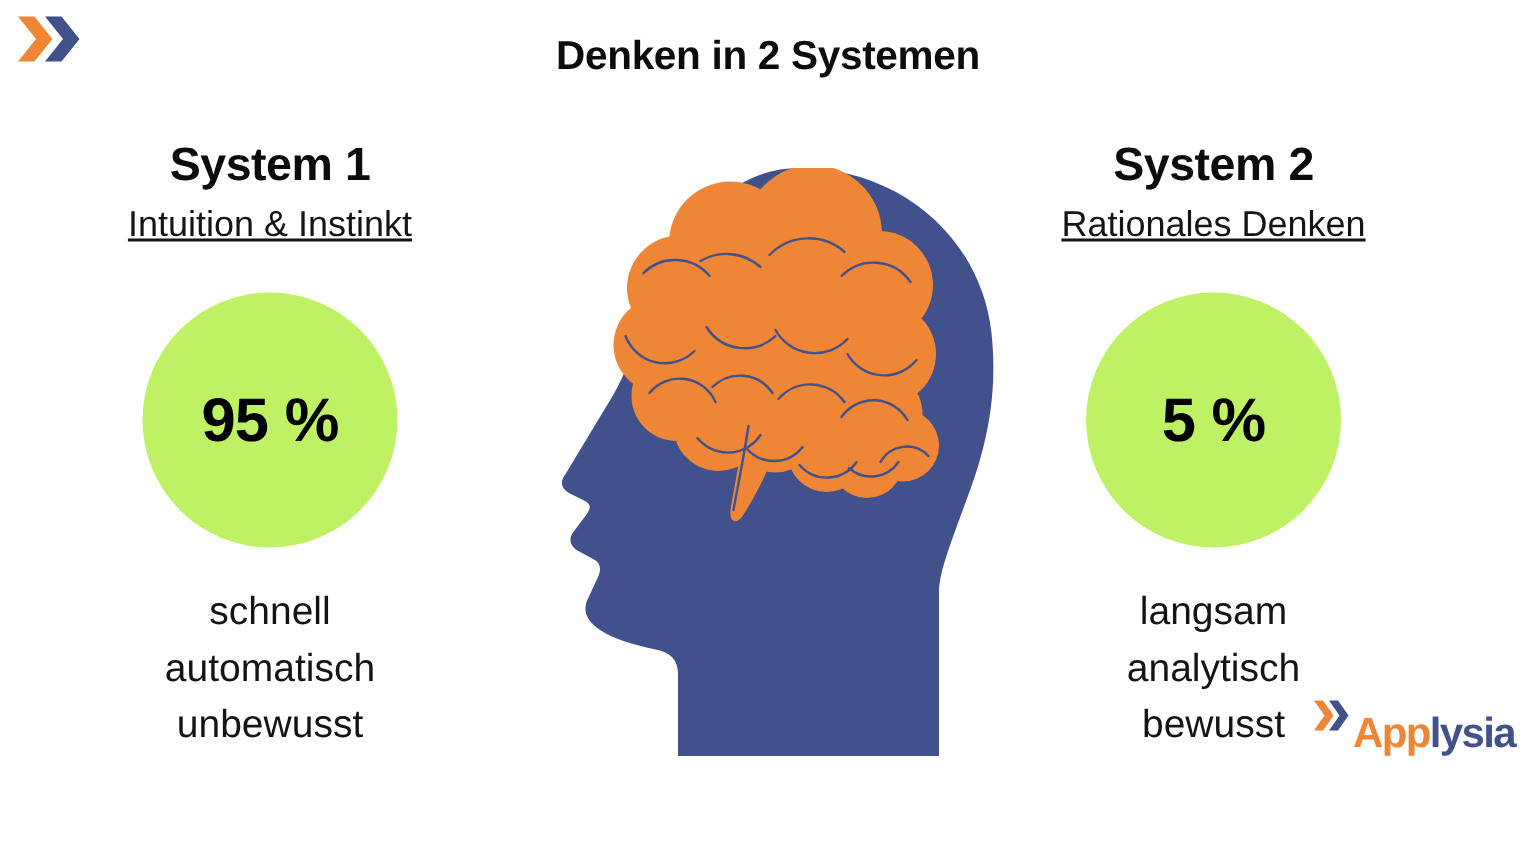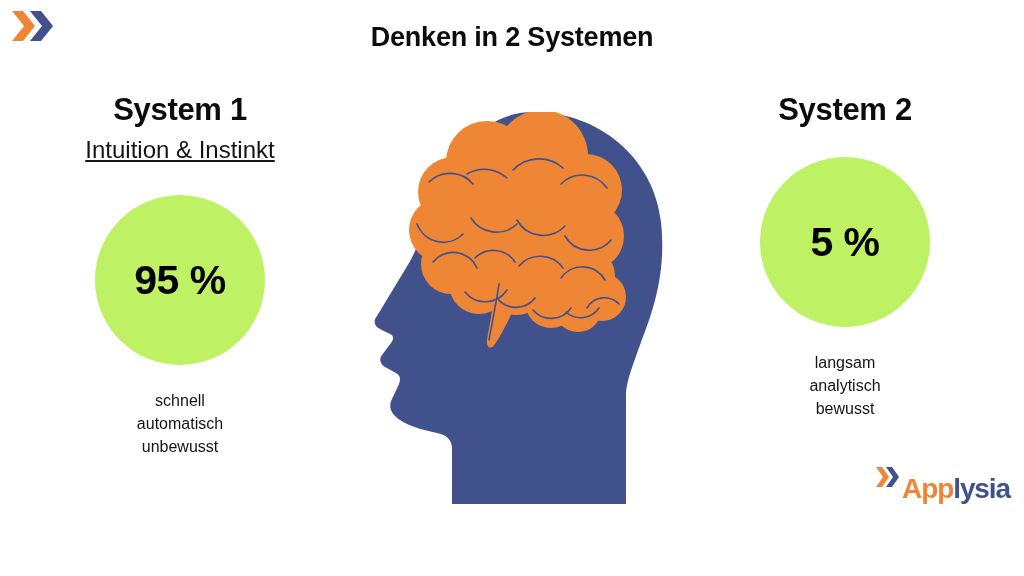--- a/index.html
+++ b/index.html
@@ -43,21 +43,21 @@
   }
 
   
   .column {
     position: absolute;
     top: 92px;
     width: 330px;
     text-align: center;
   }
   #column-system-1 { left: 15px; }
-  #column-system-2 { left: 680px; }
+  #column-system-2 { left: 644px; }
 
   .col-title {
     font-size: 31px;
     font-weight: bold;
     color: #0c0c0c;
     line-height: 1.14;
     letter-spacing: -0.3px;
     white-space: nowrap;
   }
   .col-subtitle {
@@ -83,21 +83,21 @@
   .pct-value {
     font-size: 41px;
     font-weight: bold;
     color: #000000;
     letter-spacing: -0.5px;
     line-height: 1;
   }
 
   .traits {
     margin-top: 24px;
-    font-size: 16px;
+    font-size: 26px;
     color: #141414;
     line-height: 1.44;
   }
   .trait { white-space: nowrap; }
 
   
   #head-illustration {
     position: absolute;
     left: 337px;
     top: 112px;
@@ -151,20 +151,21 @@
     </div>
     <div class="traits">
       <div class="trait">schnell</div>
       <div class="trait">automatisch</div>
       <div class="trait">unbewusst</div>
     </div>
   </div>
 
   <div class="column" id="column-system-2">
     <div class="col-title">System 2</div>
+    <div class="col-subtitle">Rationales Denken</div>
     <div class="pct-circle">
       <span class="pct-value">5 %</span>
     </div>
     <div class="traits">
       <div class="trait">langsam</div>
       <div class="trait">analytisch</div>
       <div class="trait">bewusst</div>
     </div>
   </div>
 

